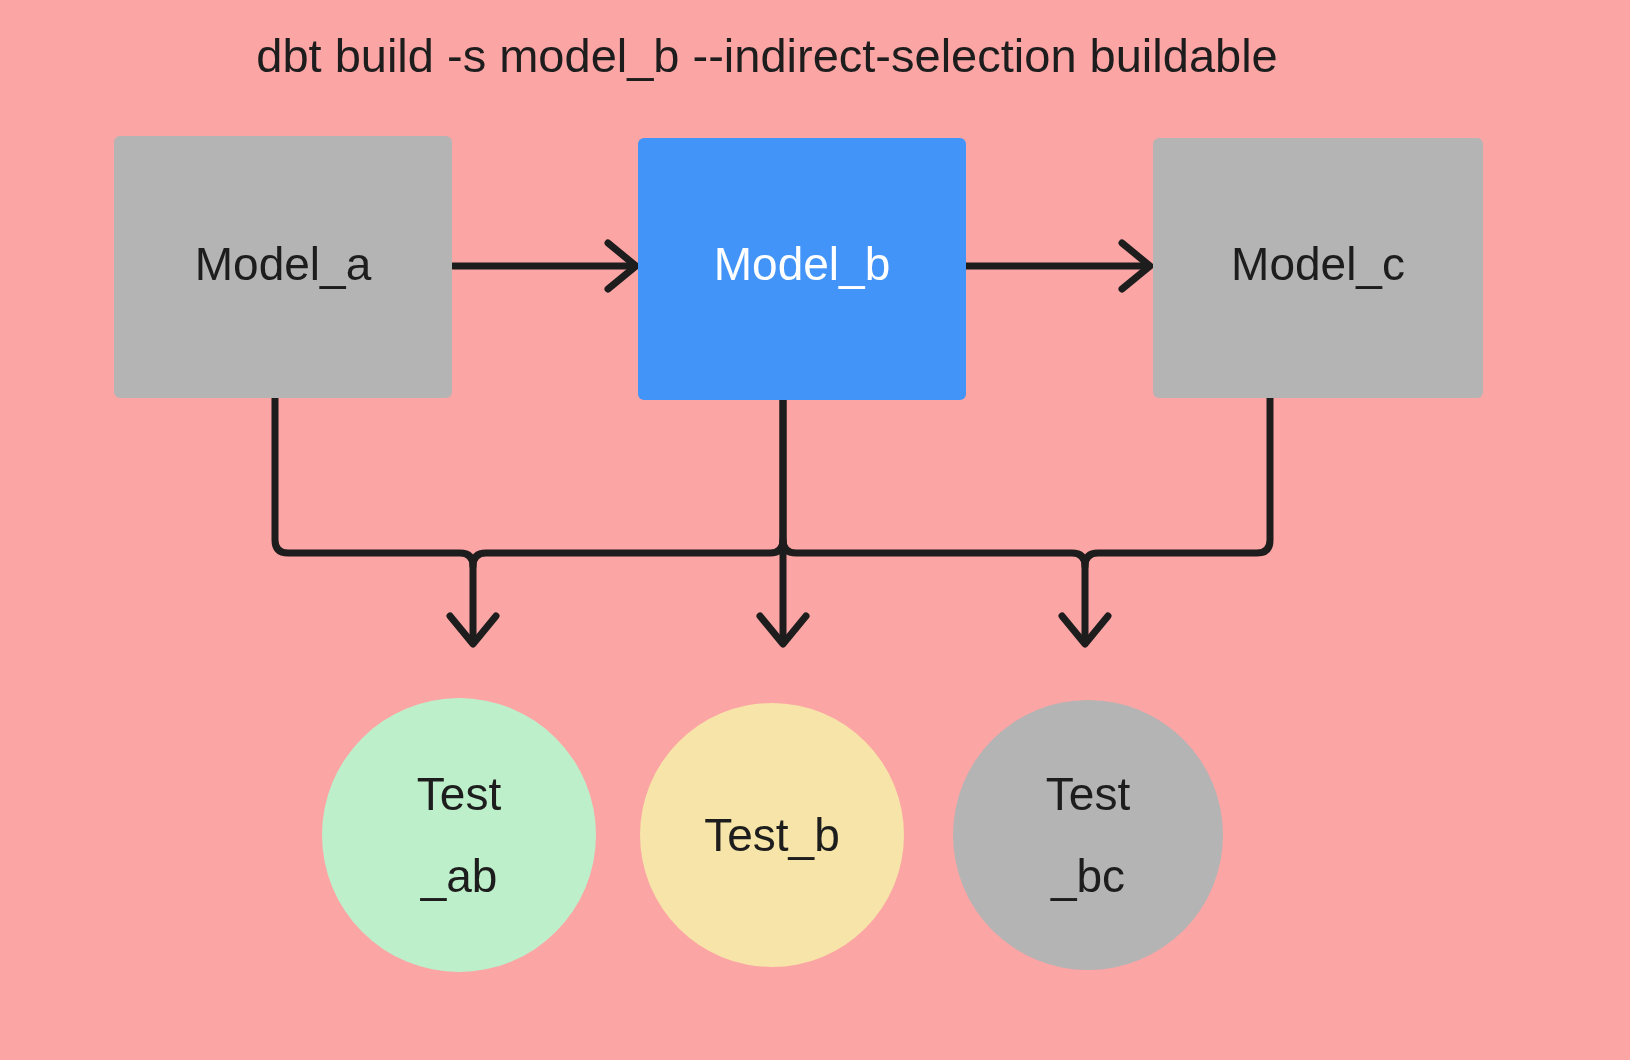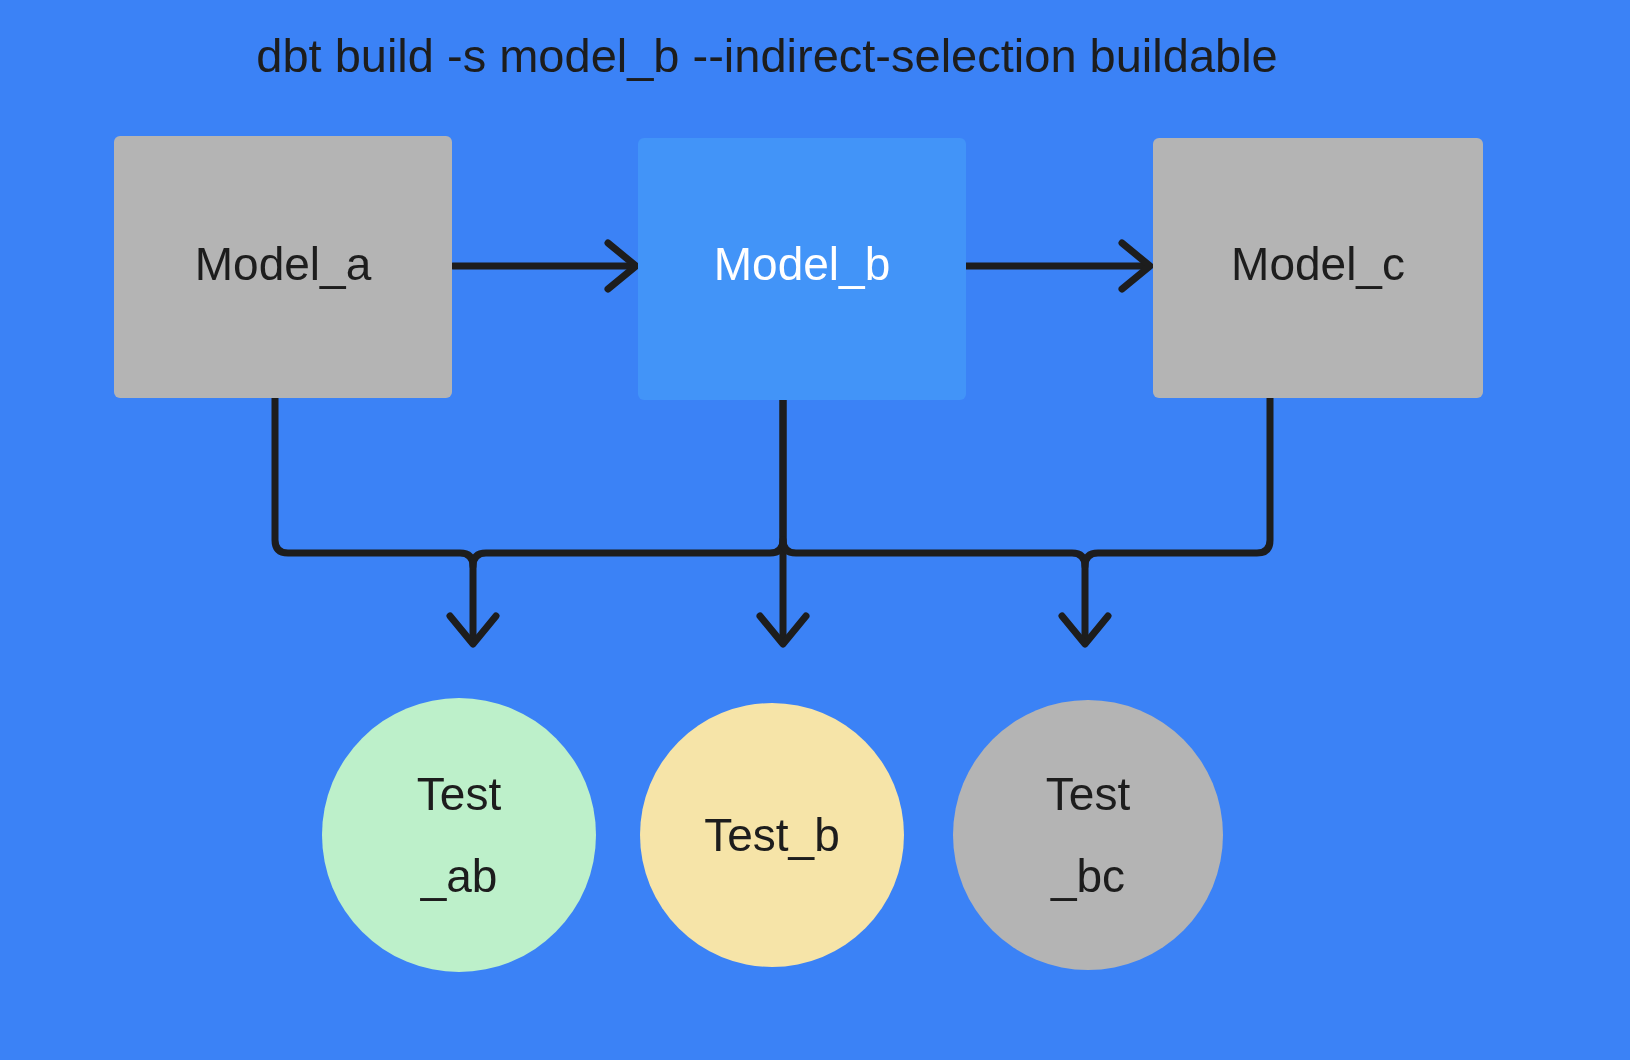--- a/index.html
+++ b/index.html
@@ -10,21 +10,21 @@
   body {
     width: 1630px;
     height: 1060px;
     font-family: "Liberation Sans", sans-serif;
     overflow: hidden;
   }
   #diagram-root {
     position: relative;
     width: 1630px;
     height: 1060px;
-    background: #3b82f6;
+    background: #fca5a5;
   }
   svg#flow {
     position: absolute;
     top: 0;
     left: 0;
     width: 1630px;
     height: 1060px;
     display: block;
   }
   .node-label {

